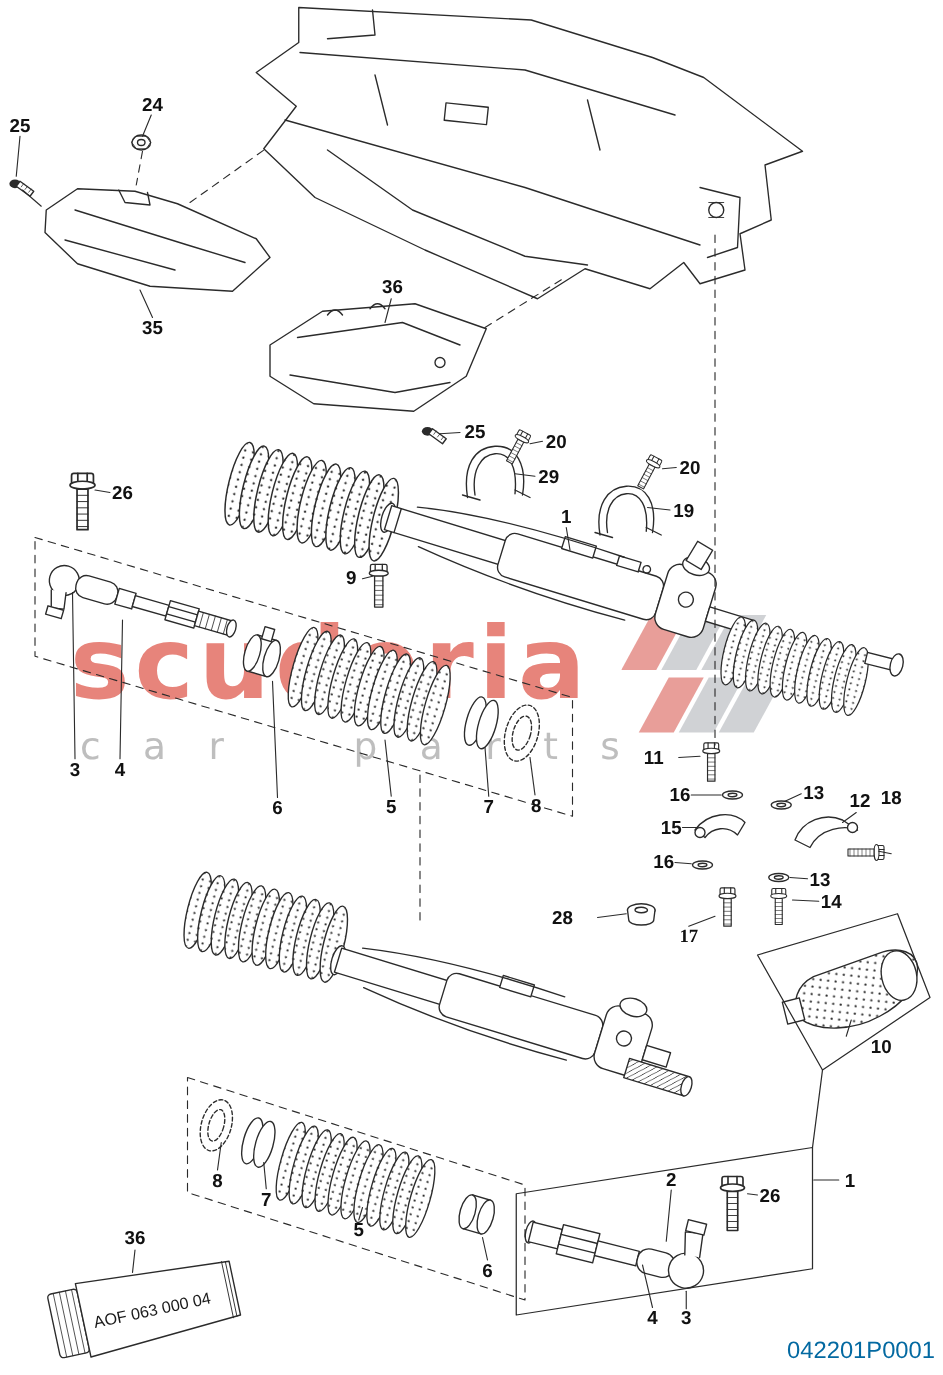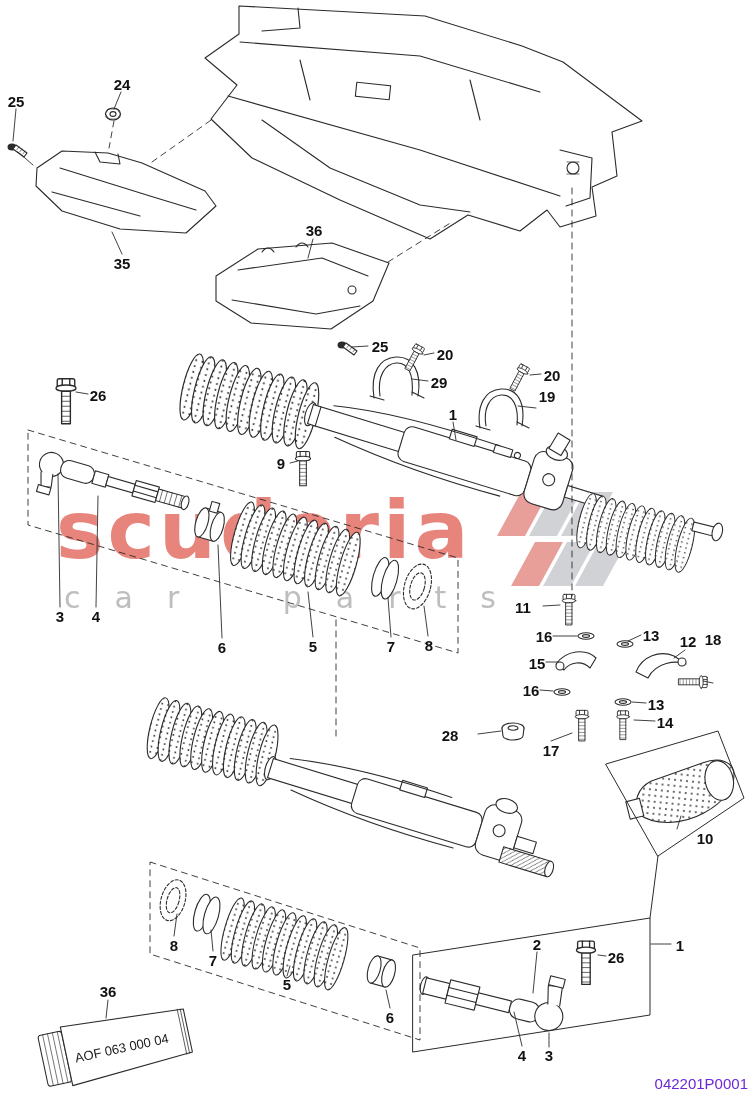--- a/index.html
+++ b/index.html
@@ -12,21 +12,21 @@
   .wm-sub{position:absolute;left:64px;top:580px;font-family:"DejaVu Sans",sans-serif;
           font-size:30px;letter-spacing:34px;word-spacing:26px;color:rgba(168,168,168,0.75);
           white-space:nowrap;}
   .wm-mark{position:absolute;left:497px;top:492px;}
   
   .art{position:absolute;left:0;top:0;}
   
   .callout-layer{position:absolute;left:0;top:0;width:754px;height:1100px;pointer-events:none;}
   .callout{position:absolute;transform:translate(-50%,-50%);font-size:15px;font-weight:bold;
            color:#111;font-family:"Liberation Sans",sans-serif;white-space:nowrap;}
-  .part-code{position:absolute;right:6px;bottom:8px;font-size:15px;color:#6d28d9;
+  .part-code{position:absolute;right:6px;bottom:8px;font-size:19px;color:#0369a1;
              font-family:"Liberation Sans",sans-serif;}
 </style>
 </head>
 <body>
 
 <div class="page">
 
   <div class="wm-title">scuderia</div>
   <svg class="wm-mark" width="132" height="96" viewBox="0 0 132 96">
     <polygon points="24,0 52,0 28,44 0,44" fill="rgba(214,78,69,0.55)"></polygon>
@@ -395,41 +395,41 @@
 
   <div class="callout-layer">
       <div class="callout" style="left: 16px; top: 101px;">25</div>
       <div class="callout" style="left: 122px; top: 84px;">24</div>
       <div class="callout" style="left: 122px; top: 263px;">35</div>
       <div class="callout" style="left: 314px; top: 230px;">36</div>
       <div class="callout" style="left: 380px; top: 346px;">25</div>
       <div class="callout" style="left: 445px; top: 354px;">20</div>
       <div class="callout" style="left: 439px; top: 382px;">29</div>
       <div class="callout" style="left: 552px; top: 375px;">20</div>
-      <div class="callout" style="left: 547px; top: 396px;">19</div>
+      <div class="callout" style="left: 547px; top: 409px;">19</div>
       <div class="callout" style="left: 98px; top: 395px;">26</div>
       <div class="callout" style="left: 453px; top: 414px;">1</div>
       <div class="callout" style="left: 281px; top: 463px;">9</div>
       <div class="callout" style="left: 60px; top: 616px;">3</div>
       <div class="callout" style="left: 96px; top: 616px;">4</div>
       <div class="callout" style="left: 222px; top: 647px;">6</div>
       <div class="callout" style="left: 313px; top: 646px;">5</div>
       <div class="callout" style="left: 391px; top: 646px;">7</div>
       <div class="callout" style="left: 429px; top: 645px;">8</div>
       <div class="callout" style="left: 523px; top: 607px;">11</div>
       <div class="callout" style="left: 544px; top: 636px;">16</div>
       <div class="callout" style="left: 537px; top: 663px; text-align: center;">15</div>
       <div class="callout" style="left: 531px; top: 690px;">16</div>
       <div class="callout" style="left: 651px; top: 635px;">13</div>
       <div class="callout" style="left: 688px; top: 641px;">12</div>
       <div class="callout" style="left: 713px; top: 639px;">18</div>
       <div class="callout" style="left: 656px; top: 704px;">13</div>
       <div class="callout" style="left: 665px; top: 722px;">14</div>
       <div class="callout" style="left: 450px; top: 735px;">28</div>
-      <div class="callout" style="left: 551px; top: 750px;">17</div>
+      <div class="callout" style="left: 551px; top: 750px; font-family: Liberation Serif, serif;">17</div>
       <div class="callout" style="left: 677px; top: 838px; margin-left: 28px;">10</div>
       <div class="callout" style="left: 174px; top: 945px;">8</div>
       <div class="callout" style="left: 213px; top: 960px;">7</div>
       <div class="callout" style="left: 287px; top: 984px;">5</div>
       <div class="callout" style="left: 390px; top: 1017px;">6</div>
       <div class="callout" style="left: 537px; top: 944px;">2</div>
       <div class="callout" style="left: 616px; top: 957px;">26</div>
       <div class="callout" style="left: 549px; top: 1055px;">3</div>
       <div class="callout" style="left: 522px; top: 1055px;">4</div>
       <div class="callout" style="left: 680px; top: 945px;">1</div>

